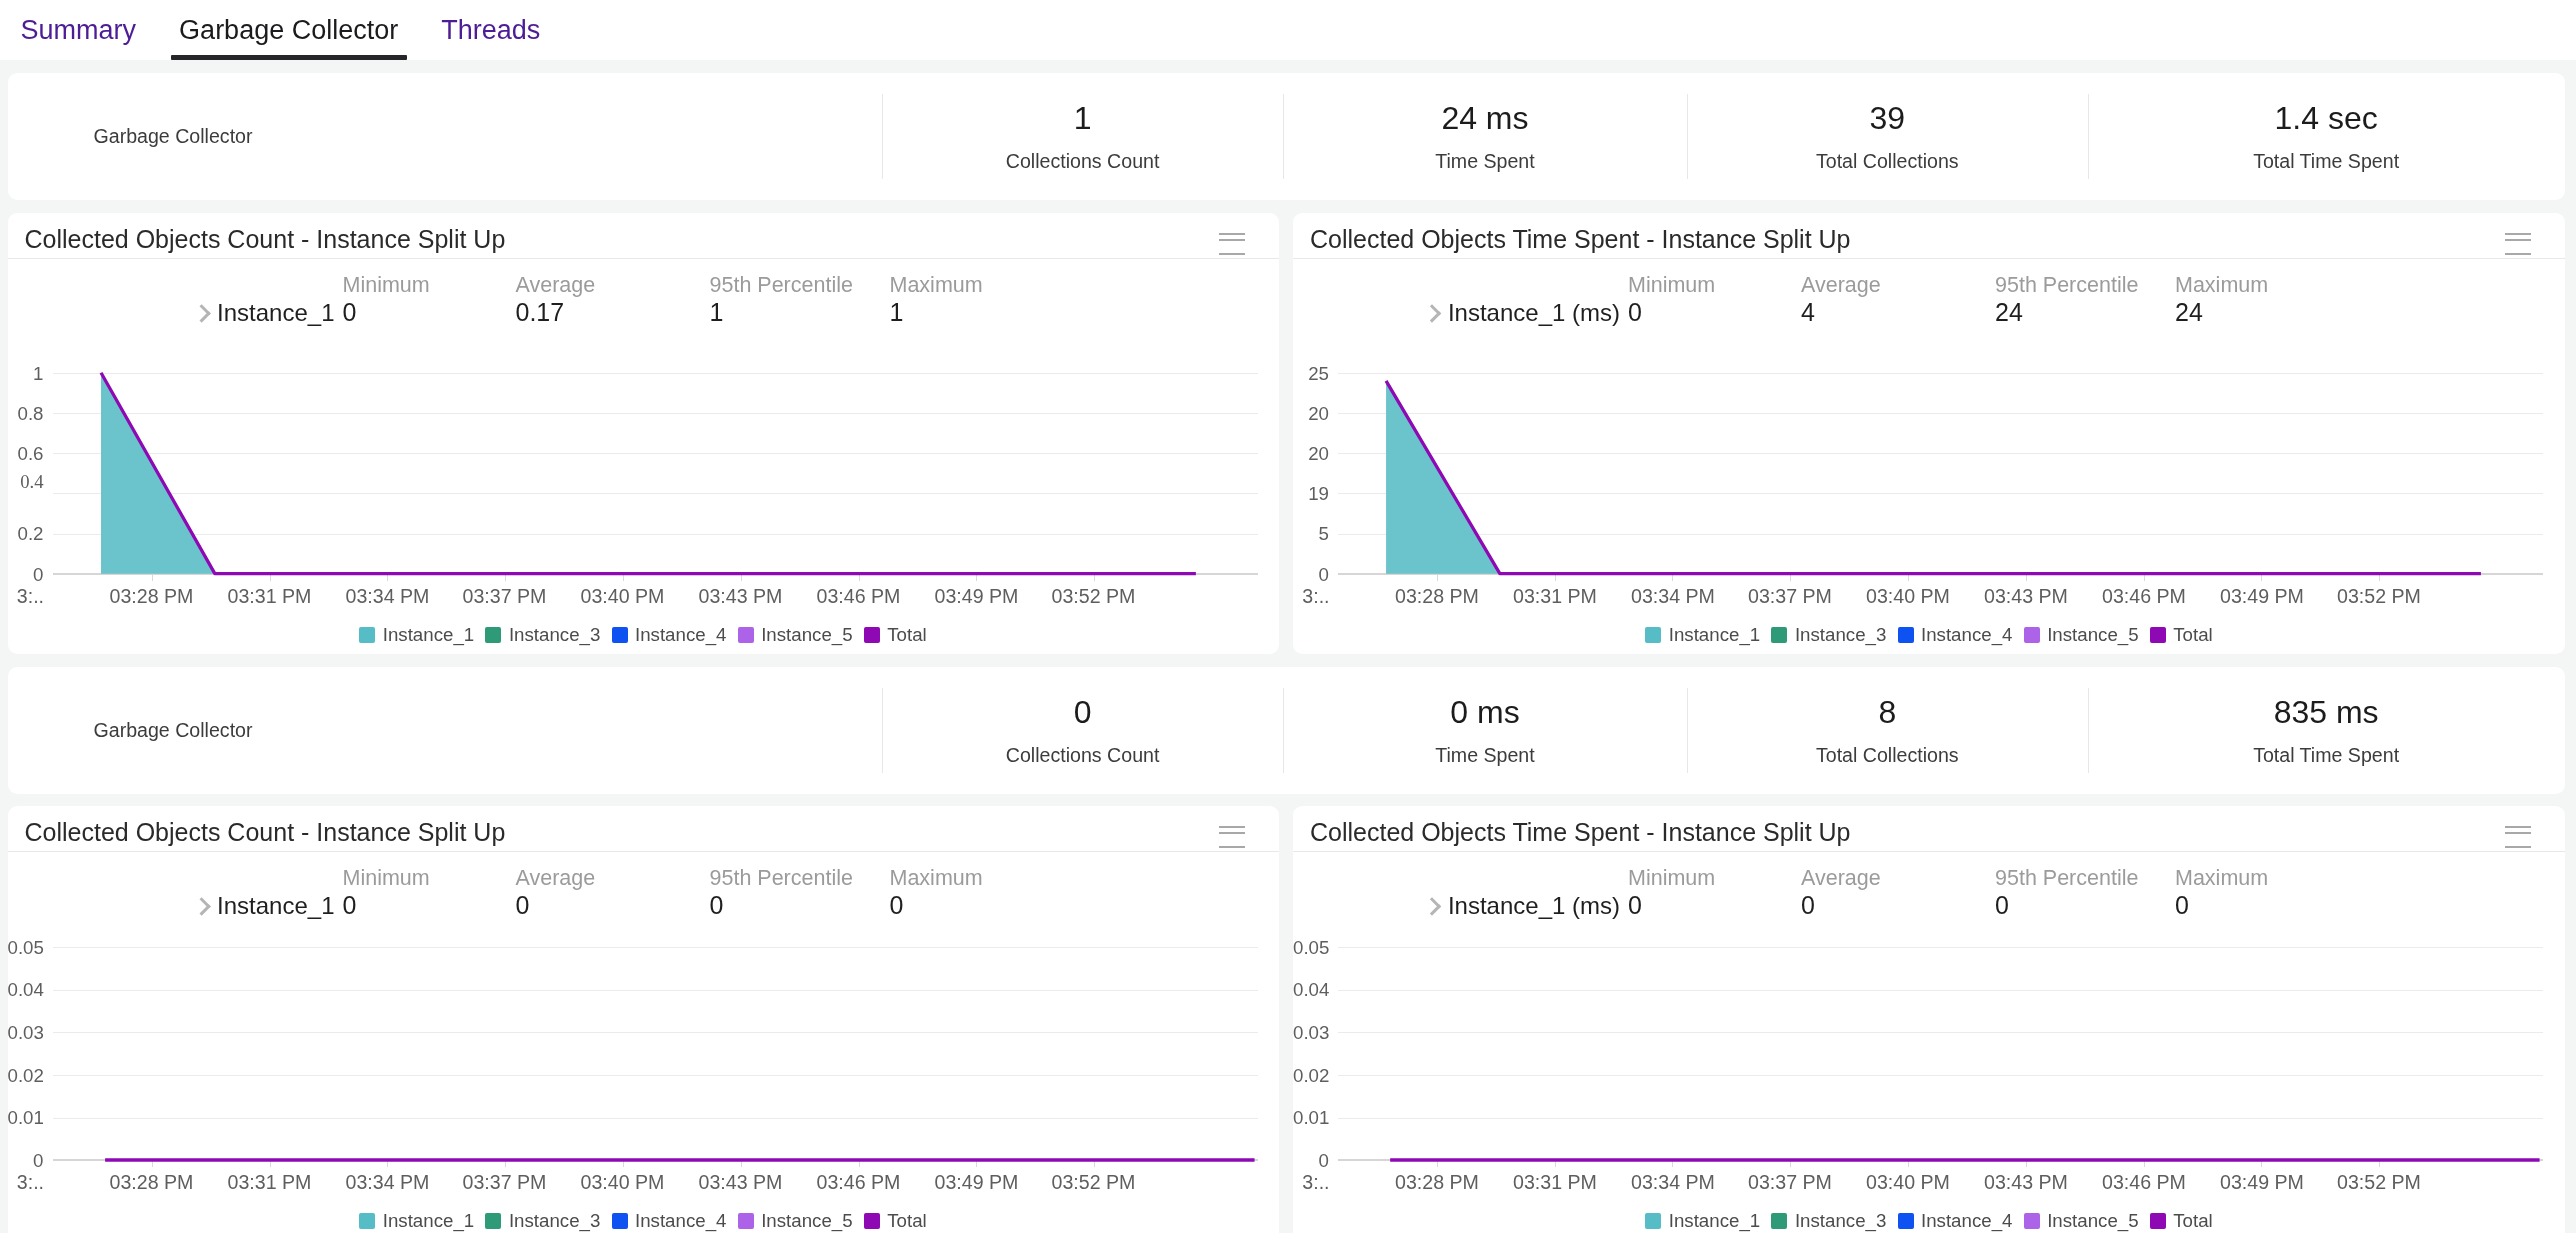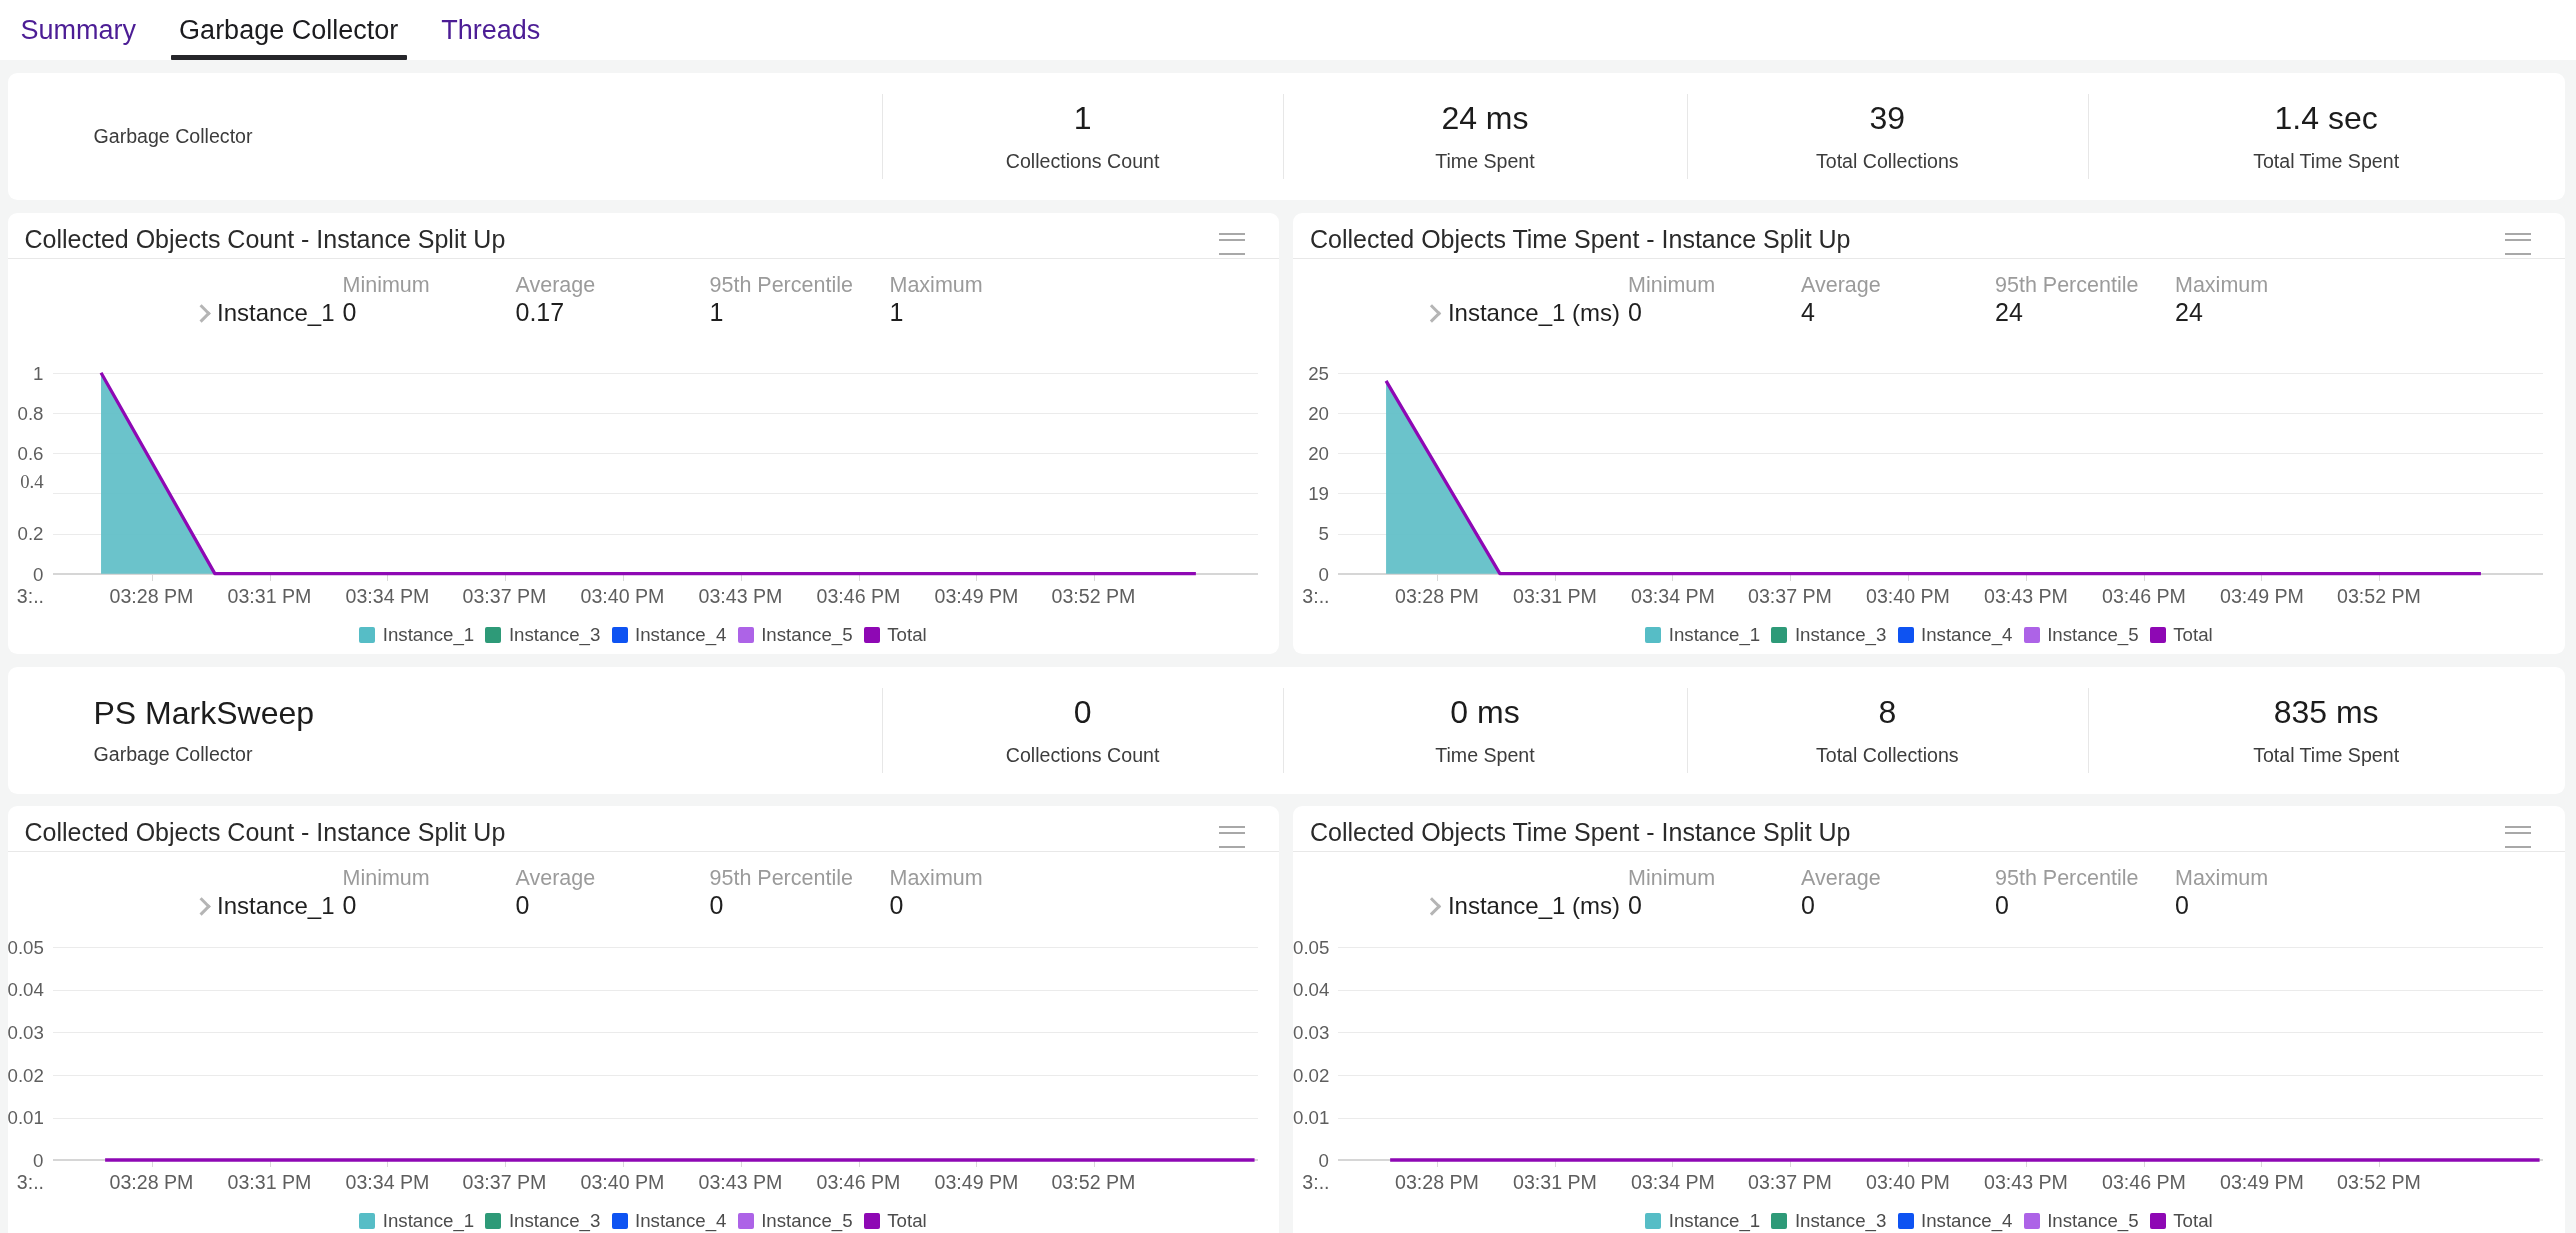--- a/index.html
+++ b/index.html
@@ -224,21 +224,20 @@
       </div>
       <div class="legend-item">
         <div class="swatch" style="background: rgb(142, 8, 180);"></div>
         <span>Total</span>
       </div>
     </div>
   </section>
 
 <section class="panel stats" style="top:667px;">
   <div class="stats-title-cell">
-    <div class="collector-name">PS MarkSweep</div>
     <div class="collector-sub">Garbage Collector</div>
   </div>
   <div class="stat-cell w1">
     <div class="stat-value">0</div>
     <div class="stat-label">Collections Count</div>
   </div>
   <div class="stat-cell w2">
     <div class="stat-value">0 ms</div>
     <div class="stat-label">Time Spent</div>
   </div>

